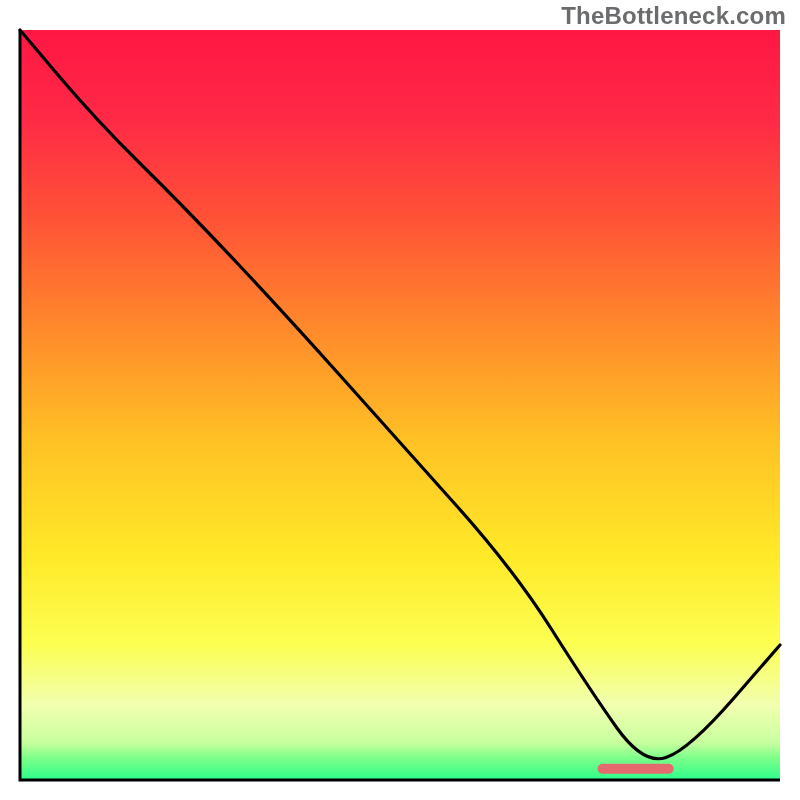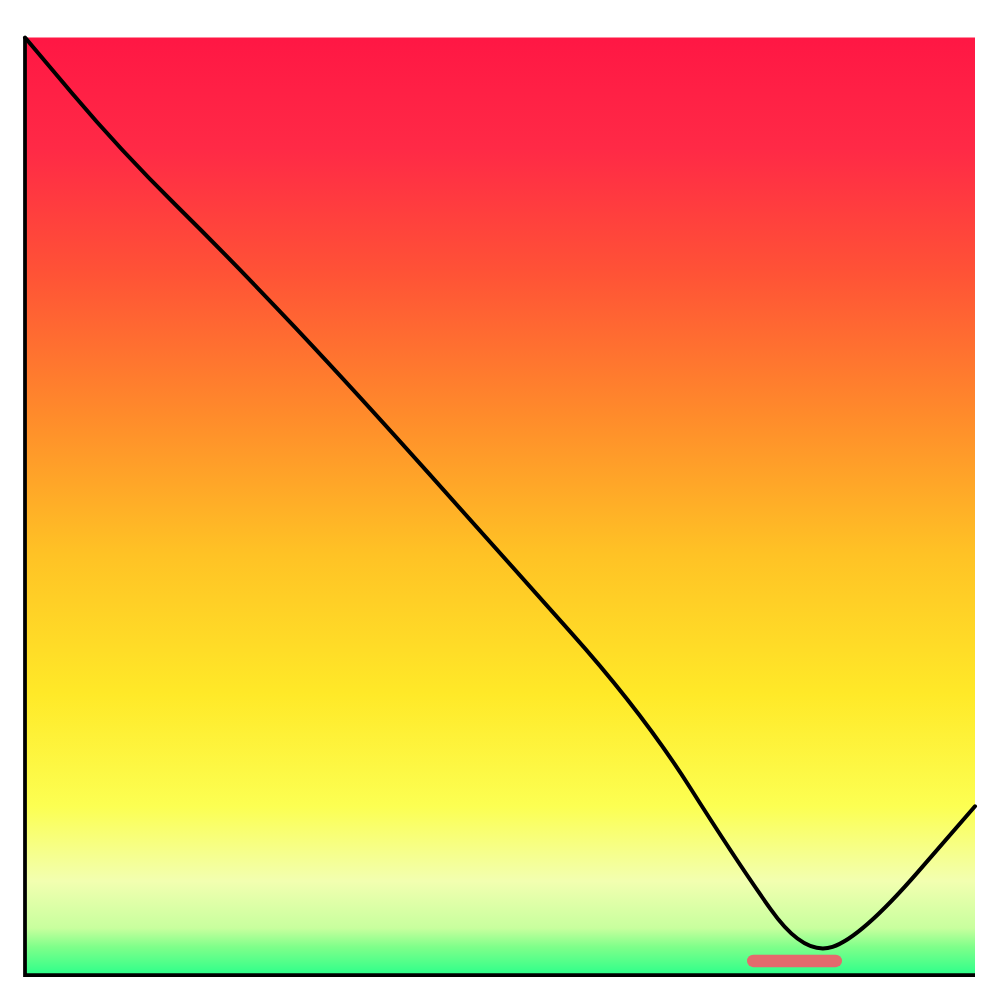--- a/index.html
+++ b/index.html
@@ -27,20 +27,21 @@
   svg {
     position: absolute;
     top: 0;
     left: 0;
   }
 </style>
 </head>
 <body>
 
 <div class="stage">
+  <div class="watermark">TheBottleneck.com</div>
   <svg id="chart-svg" width="800" height="800" viewBox="0 0 800 800">
       <defs>
         <linearGradient id="bg-grad" x1="0" y1="0" x2="0" y2="1">
           <stop offset="0%" stop-color="#ff1744"></stop>
           <stop offset="12%" stop-color="#ff2a46"></stop>
           <stop offset="25%" stop-color="#ff5236"></stop>
           <stop offset="40%" stop-color="#ff8a2b"></stop>
           <stop offset="55.00000000000001%" stop-color="#ffc225"></stop>
           <stop offset="70%" stop-color="#ffe928"></stop>
           <stop offset="82%" stop-color="#fcff52"></stop>

